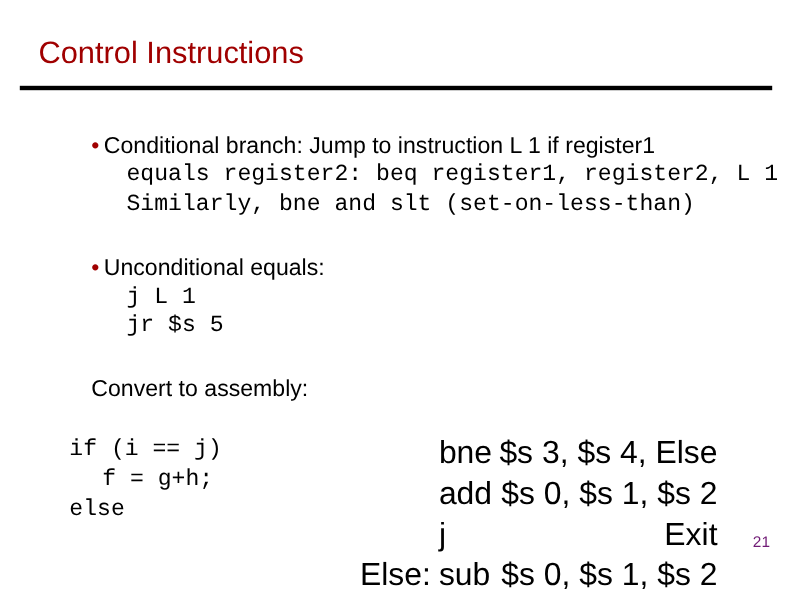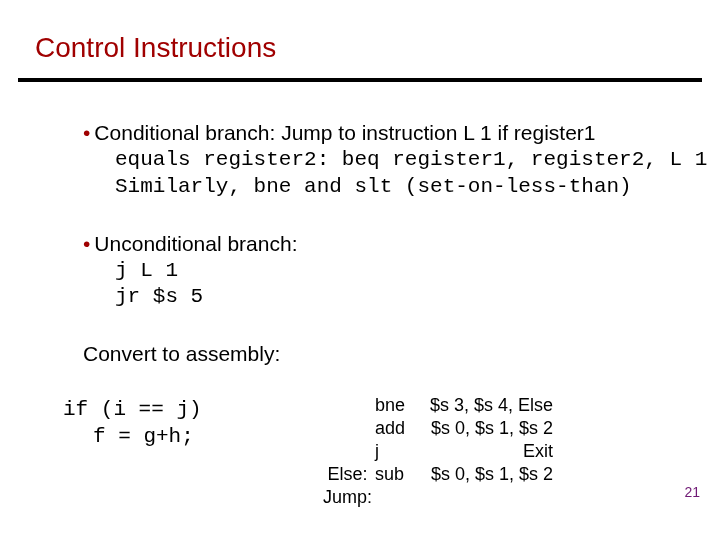--- a/index.html
+++ b/index.html
@@ -80,21 +80,21 @@
     position: absolute;
     left: 275px;
     top: -3px;
   }
   .asm-table {
     border-collapse: collapse;
   }
   .asm-table td {
     padding: 0;
     vertical-align: top;
-    font-size: 18px;
+    font-size: 29px;
     line-height: 1.28;
     white-space: nowrap;
   }
   .lab-col { width: 55px; text-align: center; }
   .op-col  { width: 55px; text-align: left; }
   .arg-col { text-align: right; }
   .page-num {
     position: absolute;
     right: 20px;
     bottom: 40px;
@@ -115,36 +115,37 @@
 
   <div class="body">
 
     <div class="bullet-row">
       <span class="bullet-mark">•</span><span>Conditional branch: Jump to instruction L 1 if register1</span>
       <span class="indent">equals register2:       beq    register1,  register2,  L 1</span>
       <span class="indent">Similarly,  bne  and  slt (set-on-less-than)</span>
     </div>
 
     <div class="bullet-row block2">
-      <span class="bullet-mark">•</span><span>Unconditional branch:</span>
+      <span class="bullet-mark">•</span><span>Unconditional equals:</span>
       <span class="indent">j     L 1</span>
       <span class="indent">jr    $s 5</span>
     </div>
 
     <div class="bullet-row block3">
       <span>Convert to assembly:</span>
     </div>
 
   </div>
 
   <div class="two-col">
 
     <div class="col-left">
       <span class="indent" style="padding-left:18px">if  (i == j)</span>
       <span class="indent" style="padding-left:48px">f = g+h;</span>
+      <span class="indent" style="padding-left:18px">else</span>
     </div>
 
     <div class="col-right">
       <table class="asm-table">
         <tbody>
             <tr>
           <td class="lab-col"></td>
           <td class="op-col">bne</td>
           <td class="arg-col">$s 3, $s 4, Else</td>
         </tr>

